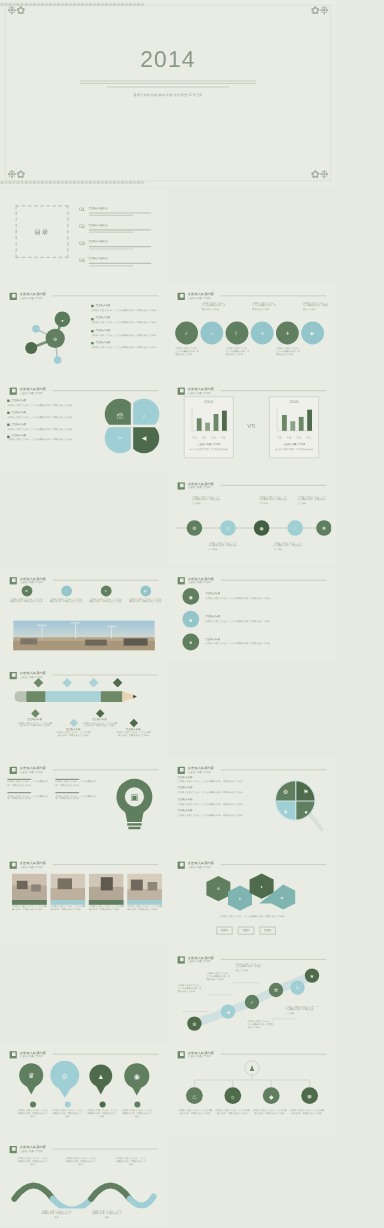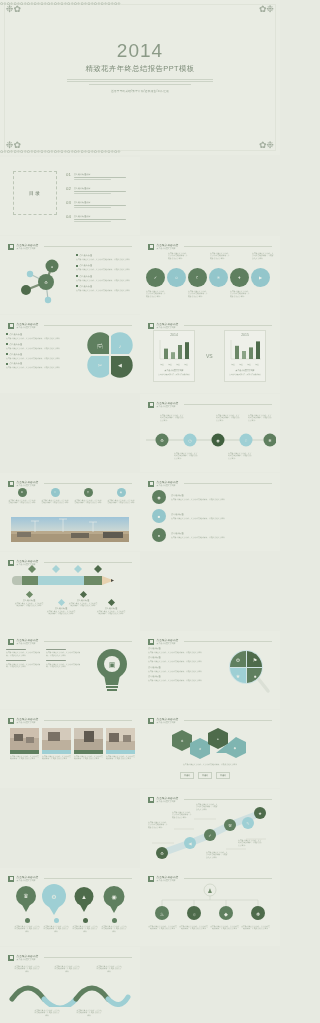--- a/index.html
+++ b/index.html
@@ -81,21 +81,20 @@
   <div class="slide wide cover" style="left:0;top:0;">
     <div class="frame"></div>
     <div class="corner" style="left:6px;top:5px;">❉✿</div>
     <div class="corner" style="right:6px;top:5px;">✿❉</div>
     <div class="corner" style="left:6px;bottom:5px;">❉✿</div>
     <div class="corner" style="right:6px;bottom:5px;">✿❉</div>
     <div class="botedge" style="top:1px;">✿❉✿❉✿❉✿❉✿❉✿❉✿❉✿❉✿❉✿❉✿❉✿❉✿❉✿❉✿❉✿❉✿❉✿❉</div>
     <div class="botedge" style="bottom:1px;">✿❉✿❉✿❉✿❉✿❉✿❉✿❉✿❉✿❉✿❉✿❉✿❉✿❉✿❉✿❉✿❉✿❉✿❉</div>
     <div style="position:absolute;left:0;right:0;top:40px;">
       <div class="yr">2014</div>
-      <div class="zh" style="margin-top:2px;">精致花卉年终总结报告PPT模板</div>
       <div class="lines">
           <div></div>
           <div></div>
           <div style="width:70%;margin:0 auto;"></div>
         </div>
       <div class="foot">适用于年终总结/新年计划/述职报告/工作汇报</div>
     </div>
   </div>
 
   <div class="slide cat" style="left:0;top:157px;">

